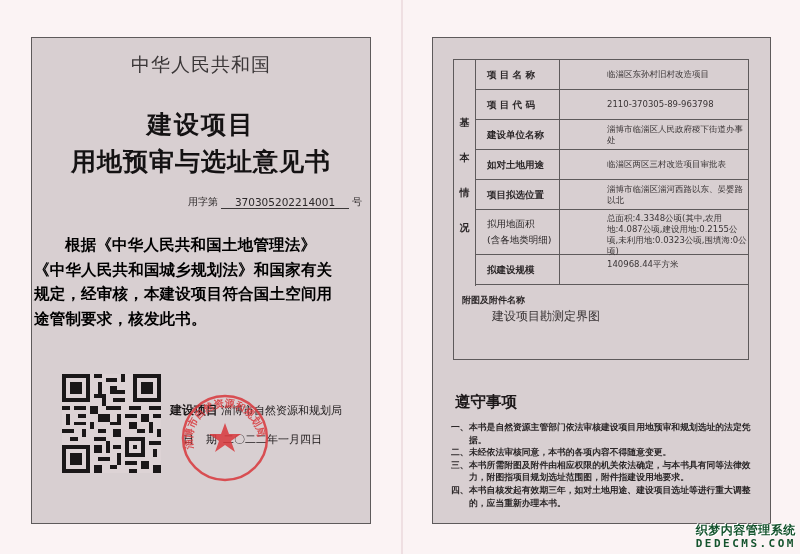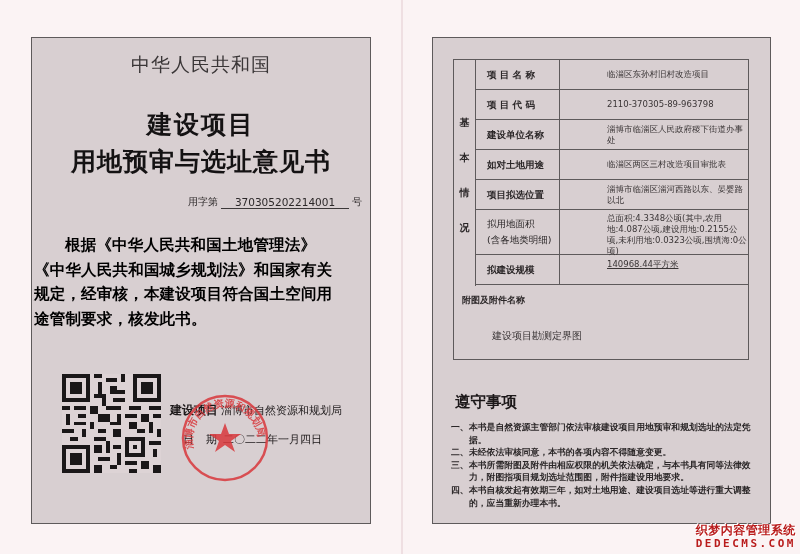--- a/index.html
+++ b/index.html
@@ -91,35 +91,35 @@
   .row .val {
     flex: 1; font-size: 8.5px; padding-left: 6px; display: flex; align-items: center;
     color: #3a3536; line-height: 11px;
   }
   .row .val.multi { padding-top: 3px; padding-right: 2px; align-items: flex-start; }
   .attach-box { position: absolute; left: 0; top: 226px; width: 295px; height: 74px; }
   .attach-title {
     position: absolute; left: 8px; top: 8px; font-size: 9px; font-weight: bold; color: #2b2728;
   }
   .attach-item {
-    position: absolute; left: 38px; top: 22px; font-size: 10px; color: #3a3536; margin-top: 21px;
+    position: absolute; left: 38px; top: 22px; font-size: 12px; color: #3a3536;
   }
   .notice-title {
     position: absolute; left: 22px; top: 354px; font-size: 15.5px; font-weight: bold; color: #1c1819;
   }
   .notices {
     position: absolute; left: 18px; top: 383px; width: 306px;
     font-size: 8.8px; line-height: 12.6px; font-weight: bold; color: #2b2728; list-style: none;
   }
   .notices li { display: flex; }
   .notices .num { width: 18px; flex-shrink: 0; }
 
   .watermark {
     position: absolute; right: 4px; bottom: 4px; text-align: center; line-height: 13px;
-    color: #b91c1c; font-weight: bold;
+    color: #14532d; font-weight: bold;
   }
   .watermark .cn { font-size: 12px; letter-spacing: 0.5px; text-shadow: 1px 1px 0 #fff, -1px -1px 0 #fff; }
   .watermark .en { font-size: 11px; letter-spacing: 2.5px; font-family: "DejaVu Sans Mono", monospace; }
 </style>
 </head>
 <body>
 
 <div class="spine"></div>
 
 <div class="page left">
@@ -250,21 +250,21 @@
         <div class="lbl">项目拟选位置</div>
         <div class="val">淄博市临淄区淄河西路以东、晏婴路以北</div>
       </div>
       <div class="row" style="height:45px">
         <div class="lbl" style="white-space:pre-line; font-weight:normal; font-size:9.5px; color:#2b2728;">拟用地面积
 (含各地类明细)</div>
         <div class="val multi">总面积:4.3348公顷(其中,农用地:4.087公顷,建设用地:0.2155公顷,未利用地:0.0323公顷,围填海:0公顷)</div>
       </div>
       <div class="row" style="height:30px; border-bottom:1px solid #5e5a5b;">
         <div class="lbl">拟建设规模</div>
-        <div class="val" style="align-items:flex-start; padding-top:4px;text-decoration:underline;">140968.44平方米</div>
+        <div class="val" style="align-items:flex-start; padding-top:4px;">140968.44平方米</div>
       </div>
     </div>
     <div class="attach-box">
       <div class="attach-title">附图及附件名称</div>
       <div class="attach-item">建设项目勘测定界图</div>
     </div>
   </div>
 
   <div class="notice-title">遵守事项</div>
   <ul class="notices">

